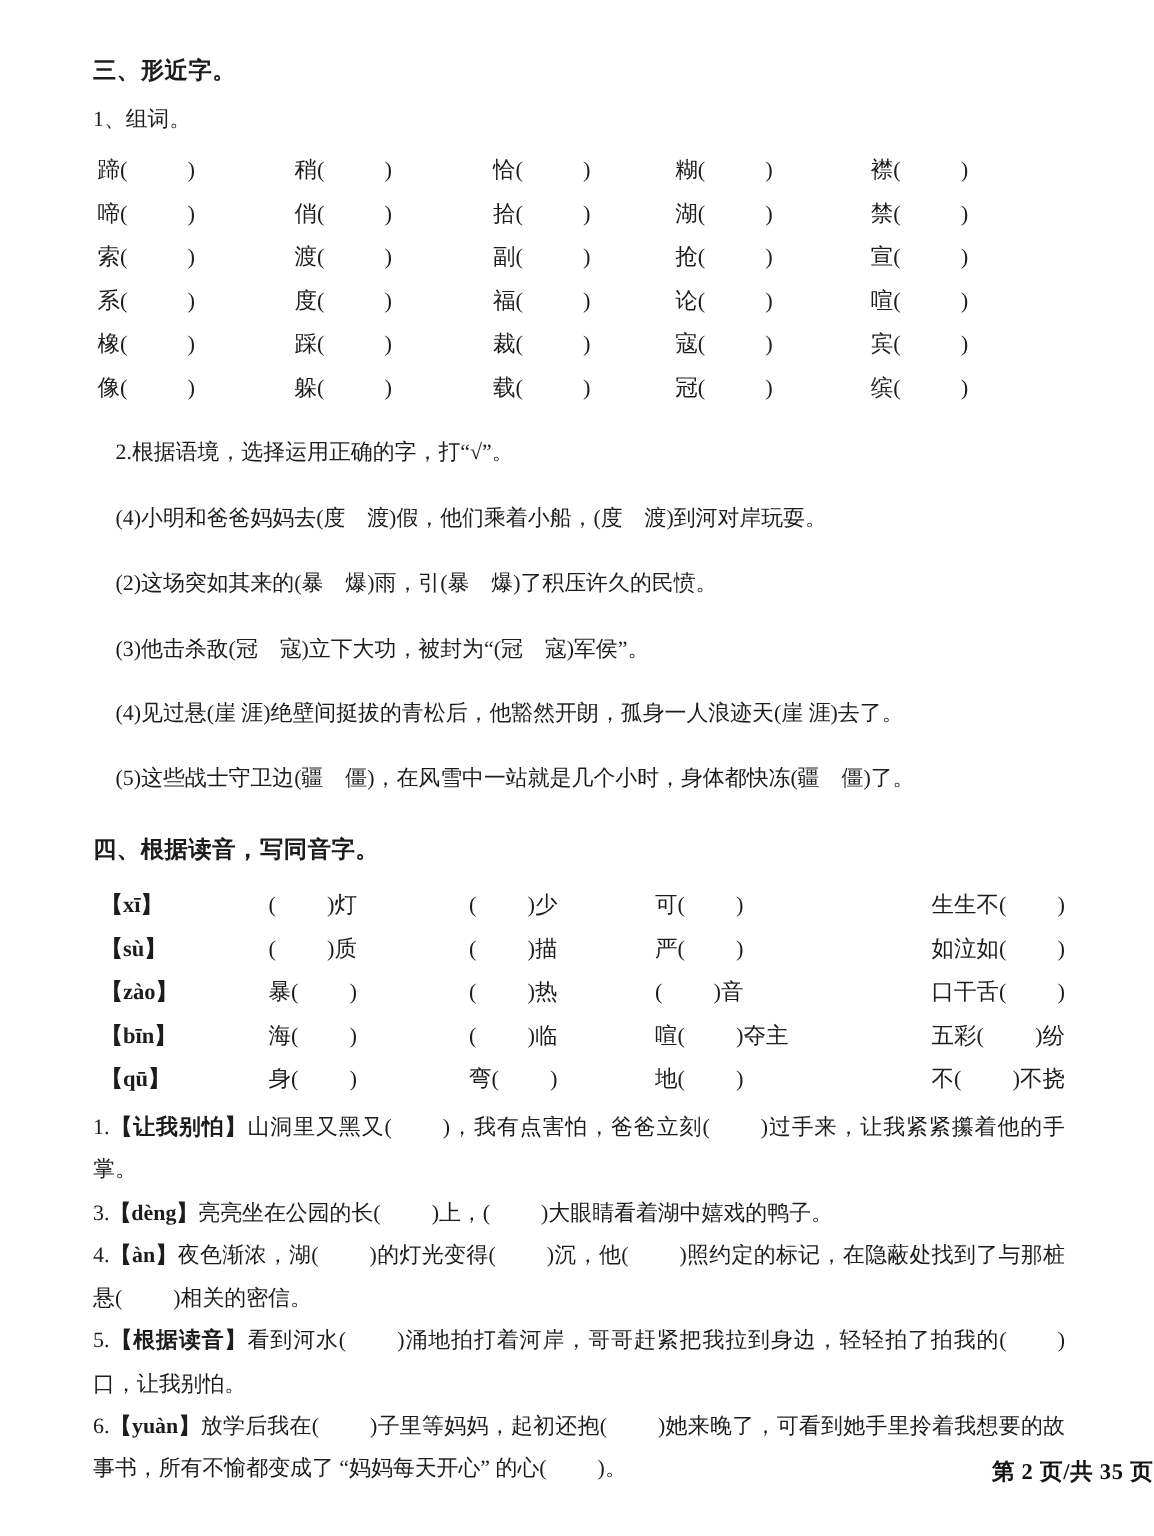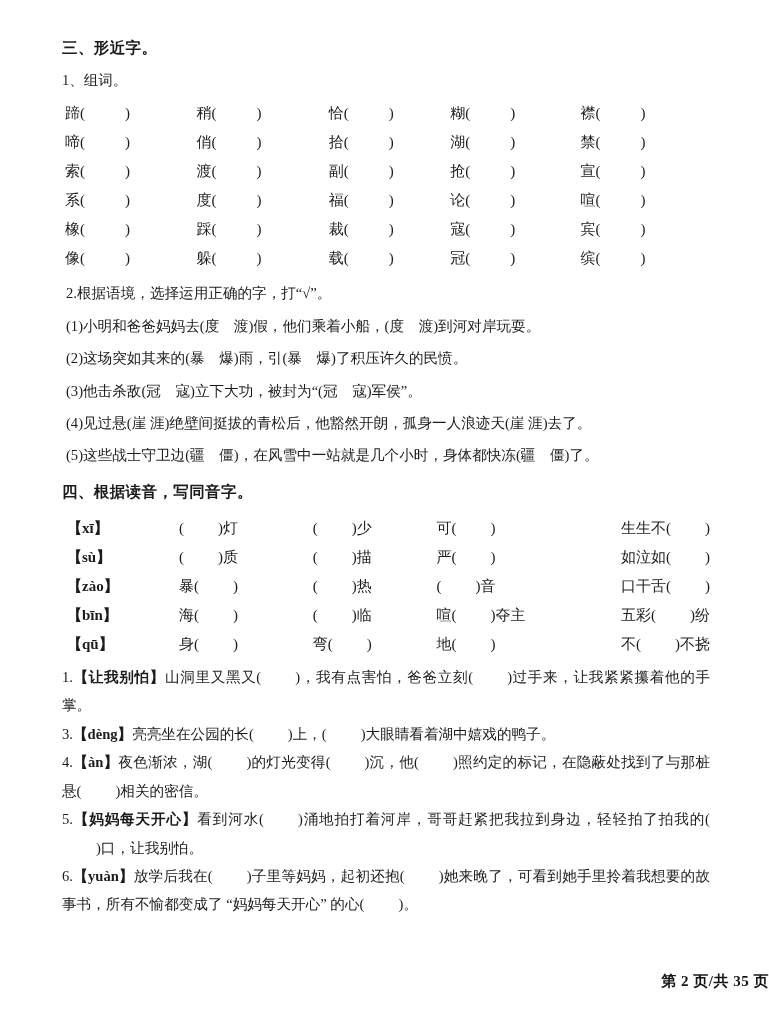--- a/index.html
+++ b/index.html
@@ -61,21 +61,21 @@
   .cg-c2 { width: 133px; }
   .cg-c3 { width: 122px; }
   .cg-c4 { width: 131px; }
   .cg-c5 { width: 130px; }
   .blank-sm { display: inline-block; width: 40px; }
 
   
   .q-line {
     font-size: 14.6px;
     line-height: 1.95;
-    margin: 4px;
+    margin: 15px;
     text-align: justify;
     text-justify: inter-character;
   }
   .q-block {
     font-size: 14.6px;
     line-height: 1.95;
     margin: 0;
     text-align: justify;
     text-justify: inter-character;
   }
@@ -175,21 +175,21 @@
         <td class="cg-c2"><span>躲(</span><span class="blank-sm"></span><span>)</span></td>
         <td class="cg-c3"><span>载(</span><span class="blank-sm"></span><span>)</span></td>
         <td class="cg-c4"><span>冠(</span><span class="blank-sm"></span><span>)</span></td>
         <td class="cg-c5"><span>缤(</span><span class="blank-sm"></span><span>)</span></td>
       </tr>
     </tbody>
       </table>
 
     <div class="q-line">2.根据语境，选择运用正确的字，打“√”。</div>
 
-    <div class="q-line">(1)小明和爸爸妈妈去(度　渡)假，他们乘着小船，(度　渡)到河对岸玩耍。</div>
+    <div class="q-line">(4)小明和爸爸妈妈去(度　渡)假，他们乘着小船，(度　渡)到河对岸玩耍。</div>
     <div class="q-line">(2)这场突如其来的(暴　爆)雨，引(暴　爆)了积压许久的民愤。</div>
     <div class="q-line">(3)他击杀敌(冠　寇)立下大功，被封为“(冠　寇)军侯”。</div>
     <div class="q-line">(4)见过悬(崖 涯)绝壁间挺拔的青松后，他豁然开朗，孤身一人浪迹天(崖 涯)去了。</div>
     <div class="q-line">(5)这些战士守卫边(疆　僵)，在风雪中一站就是几个小时，身体都快冻(疆　僵)了。</div>
 
     <div class="gap-2"></div>
 
     <div class="section-heading">四、根据读音，写同音字。</div>
 
     <table class="pinyin-table">
@@ -232,20 +232,20 @@
     </tbody>
       </table>
 
     <div class="q-block"><span>1.</span><b>【让我别怕】</b><span>山洞里又黑又(</span><span class="ib"></span><span>)，我有点害怕，爸爸立刻(</span><span class="ib"></span><span>)过手来，让我紧紧攥着他的手掌。</span></div>
 
 
     <div class="q-block"><span>3.</span><b>【dèng】</b><span>亮亮坐在公园的长(</span><span class="ib"></span><span>)上，(</span><span class="ib"></span><span>)大眼睛看着湖中嬉戏的鸭子。</span></div>
 
     <div class="q-block"><span>4.</span><b>【àn】</b><span>夜色渐浓，湖(</span><span class="ib"></span><span>)的灯光变得(</span><span class="ib"></span><span>)沉，他(</span><span class="ib"></span><span>)照约定的标记，在隐蔽处找到了与那桩悬(</span><span class="ib"></span><span>)相关的密信。</span></div>
 
-    <div class="q-block"><span>5.</span><b>【妈妈每天开心】</b><span>看到河水(</span><span class="ib"></span><span>)涌地拍打着河岸，哥哥赶紧把我拉到身边，轻轻拍了拍我的(</span><span class="ib"></span><span>)口，让我别怕。</span></div>
+    <div class="q-block"><span>5.</span><b>【根据读音】</b><span>看到河水(</span><span class="ib"></span><span>)涌地拍打着河岸，哥哥赶紧把我拉到身边，轻轻拍了拍我的(</span><span class="ib"></span><span>)口，让我别怕。</span></div>
 
     <div class="q-block"><span>6.</span><b>【yuàn】</b><span>放学后我在(</span><span class="ib"></span><span>)子里等妈妈，起初还抱(</span><span class="ib"></span><span>)她来晚了，可看到她手里拎着我想要的故事书，所有不愉都变成了 “妈妈每天开心” 的心(</span><span class="ib"></span><span>)。</span></div>
 
   </div>
 
   <div class="footer">第 2 页/共 35 页</div>
 </div>
 
 </body></html>

